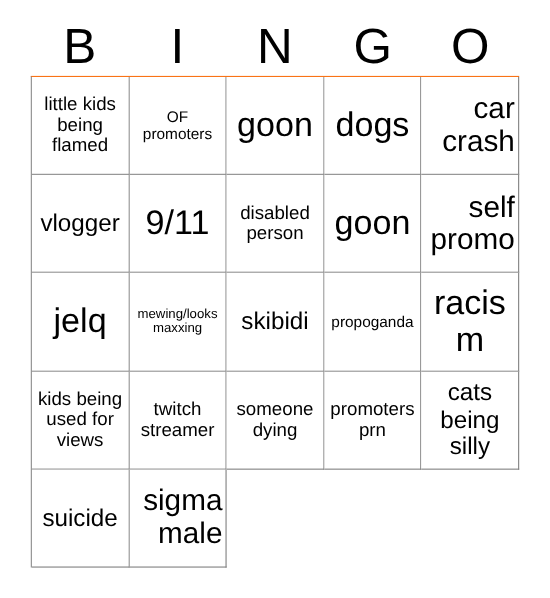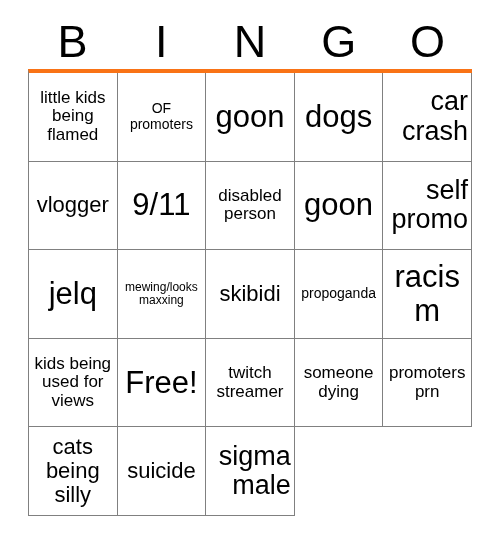--- a/index.html
+++ b/index.html
@@ -39,21 +39,21 @@
     font-weight: 400;
     letter-spacing: 0;
     color: #000000;
     user-select: none;
   }
 
   
   #bingo-grid {
     width: 444px;
     height: 447px;
-    border-top: 4px solid #f97316;
+    border-top: 1px solid #f97316;
     border-left: 1px solid #808080;
     box-sizing: border-box;
     display: grid;
     grid-template-columns: repeat(5, 1fr);
     grid-template-rows: repeat(5, 1fr);
     background: #ffffff;
   }
 
   .bingo-cell {
     border-right: 1px solid #808080;
@@ -146,23 +146,20 @@
     <div class="bingo-cell">
       <span class="cell-text sz-sm">propoganda</span>
     </div>
     <div class="bingo-cell">
       <span class="cell-text sz-xxl">racism</span>
     </div>
     <div class="bingo-cell">
       <span class="cell-text sz-md">kids being used for views</span>
     </div>
     <div class="bingo-cell">
-      <span class="cell-text sz-xxl">Free!</span>
-    </div>
-    <div class="bingo-cell">
       <span class="cell-text sz-md">twitch streamer</span>
     </div>
 
     <div class="bingo-cell">
       <span class="cell-text sz-md">someone dying</span>
     </div>
     <div class="bingo-cell">
       <span class="cell-text sz-md">promoters prn</span>
     </div>
     <div class="bingo-cell">

